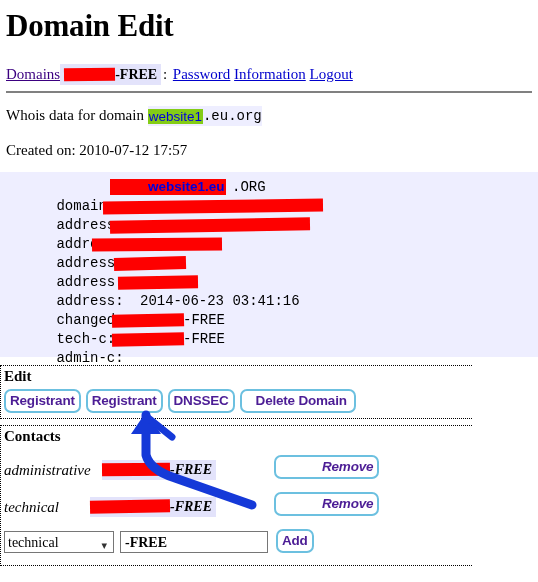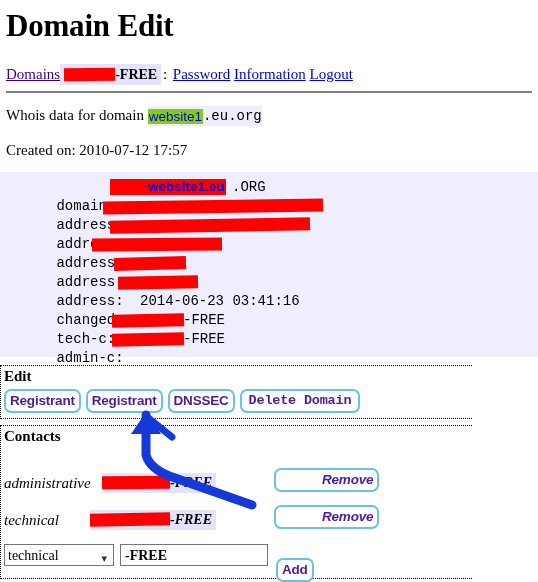--- a/index.html
+++ b/index.html
@@ -195,21 +195,21 @@
     background: #ffffff;
     font-family: "Liberation Sans", "DejaVu Sans", sans-serif;
     font-weight: bold;
     font-size: 13.5px;
     line-height: 15px;
     padding: 2px 4px 3px 4px;
     margin-right: 5px;
     vertical-align: middle;
     letter-spacing: -0.2px;
   }
-  .btn.wide { padding: 2px 7px 3px 7px; font-family: Liberation Mono, monospace; }
+  .btn.wide { padding: 2px 7px 3px 14px; }
 
   
   .contact-row {
     position: relative;
     height: 37px;
     font-style: italic;
   }
   .contact-label {
     position: absolute;
     left: 0;
@@ -278,21 +278,21 @@
     font-family: "Liberation Serif", "DejaVu Serif", serif;
     font-weight: bold;
     font-size: 14px;
     box-sizing: border-box;
     padding: 1px 4px;
     line-height: 19px;
   }
   .addbtn {
     position: absolute;
     left: 272px;
-    top: 16px;
+    top: 0;
   }
 
   
   .arrow-layer {
     position: absolute;
     left: 0; top: 0;
     width: 538px; height: 582px;
     pointer-events: none;
   }
 </style>
@@ -374,21 +374,21 @@
   </div>
 
   <div class="section">
     <div class="section-title">Edit</div>
     <div class="btnrow">
       <span class="btn">Registrant</span><span class="btn">Registrant</span><span class="btn">DNSSEC</span><span class="btn wide">Delete Domain</span>
     </div>
   </div>
 
   <div class="section no-top" style="margin-top:6px;padding-bottom:6px;border-top:1px dotted #000;">
-    <div class="section-title" style="margin-bottom:21px;">Contacts</div>
+    <div class="section-title" style="margin-bottom:8px;">Contacts</div>
 
     <div class="contact-row">
       <span class="contact-label">administrative</span>
       <span class="contact-val"><span class="redact" style="width:68px;height:13px;transform:rotate(-0.5deg);"></span><span>-FREE</span></span>
       <span class="btn contact-btn" style="left:270px;">Remove</span>
     </div>
 
     <div class="contact-row">
       <span class="contact-label">technical</span>
       <span class="contact-val" style="left:86px;"><span class="redact" style="width:80px;height:13px;transform:rotate(-1deg);"></span><span>-FREE</span></span>

